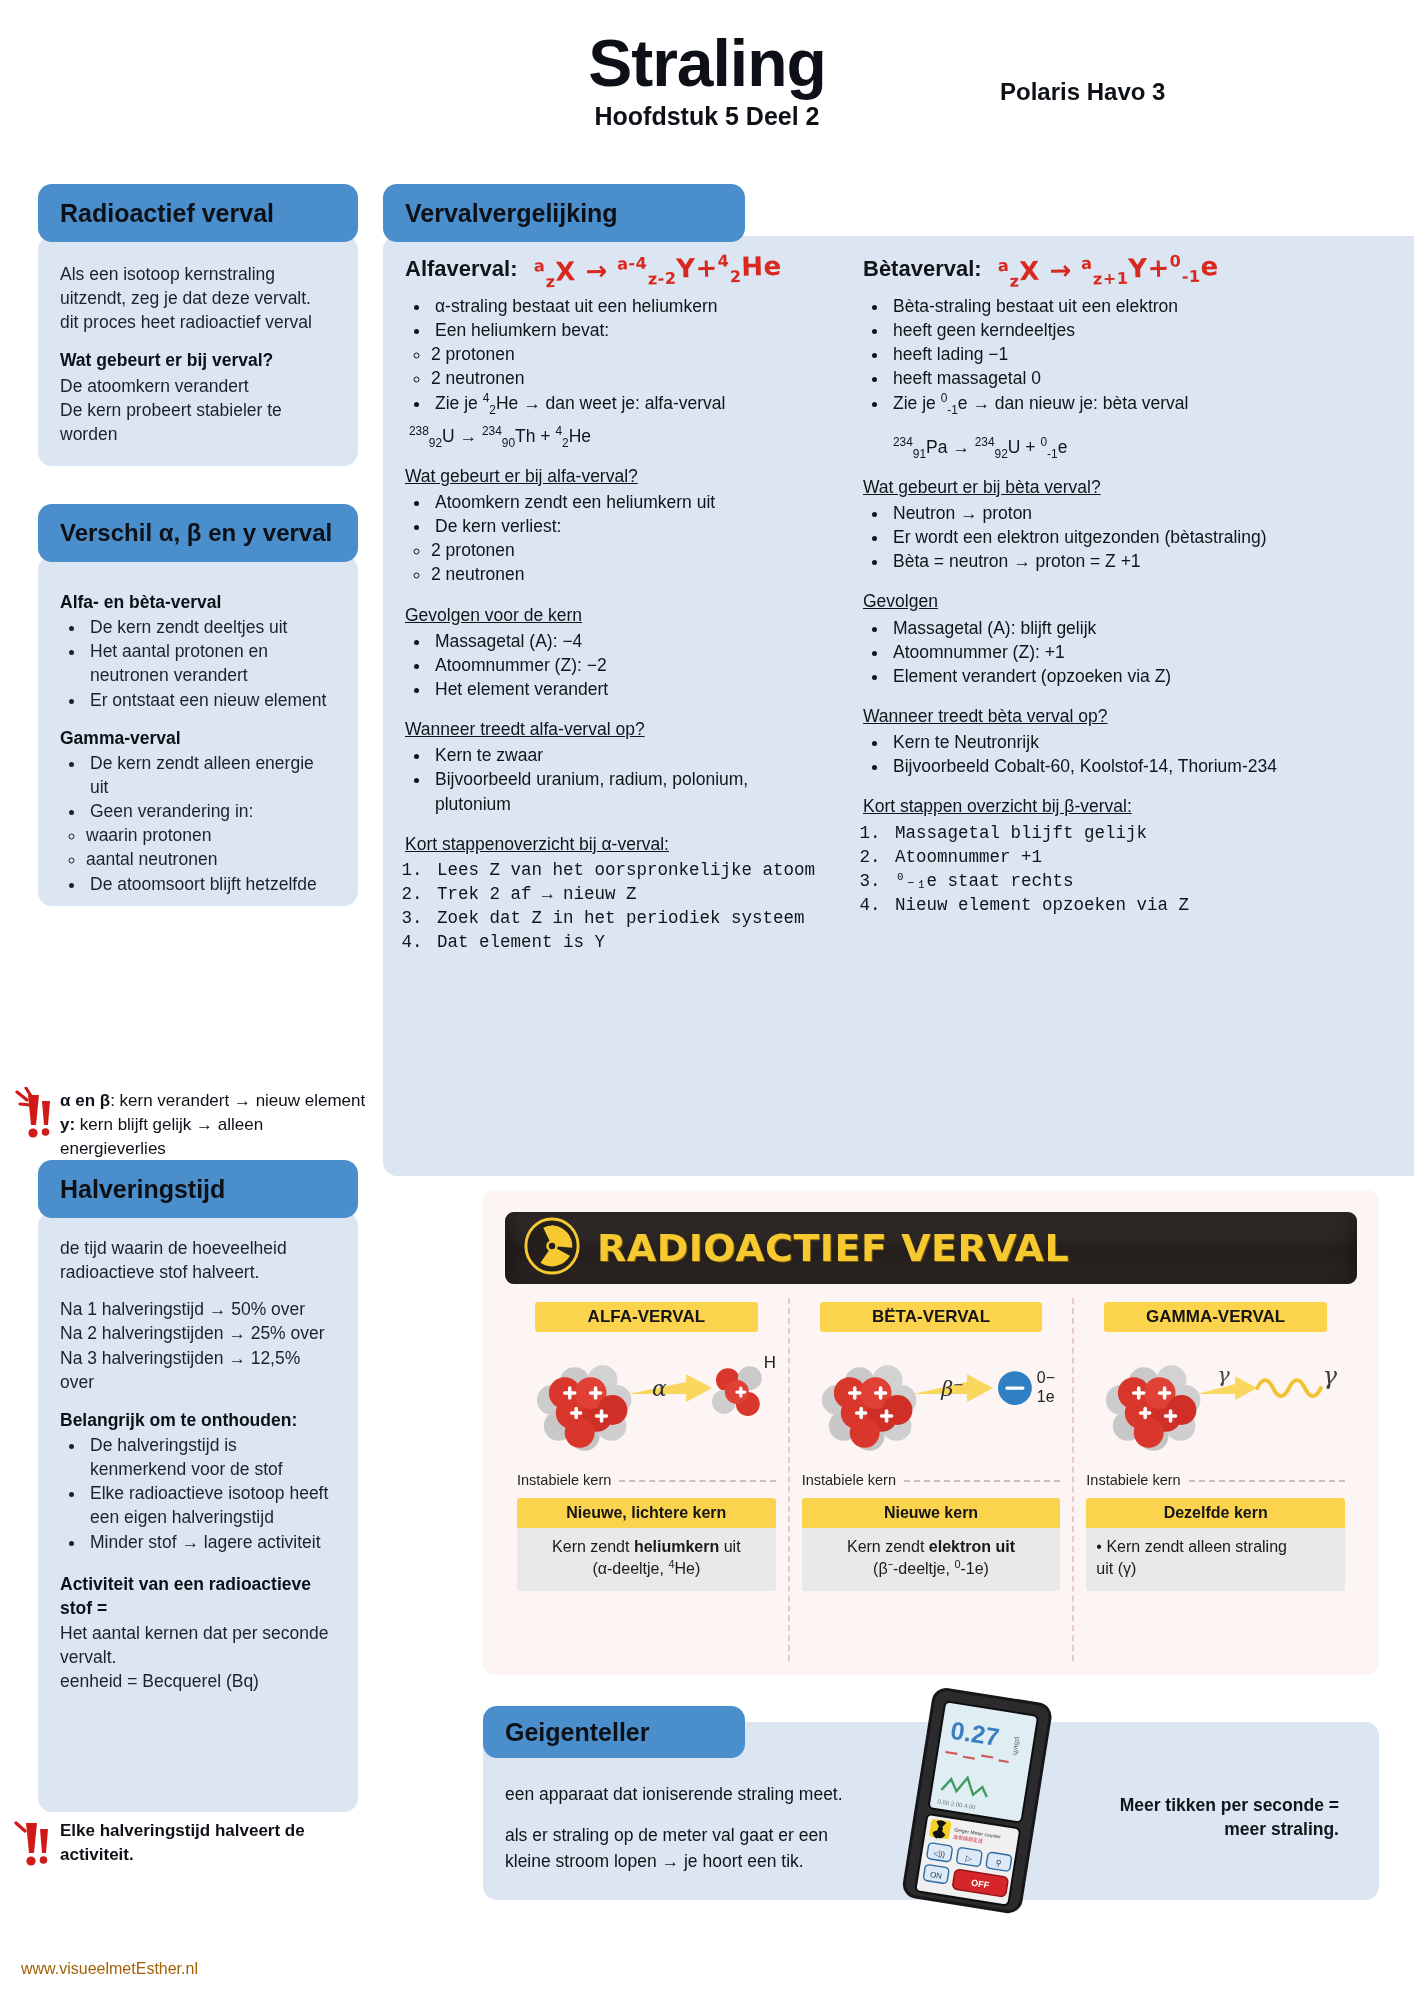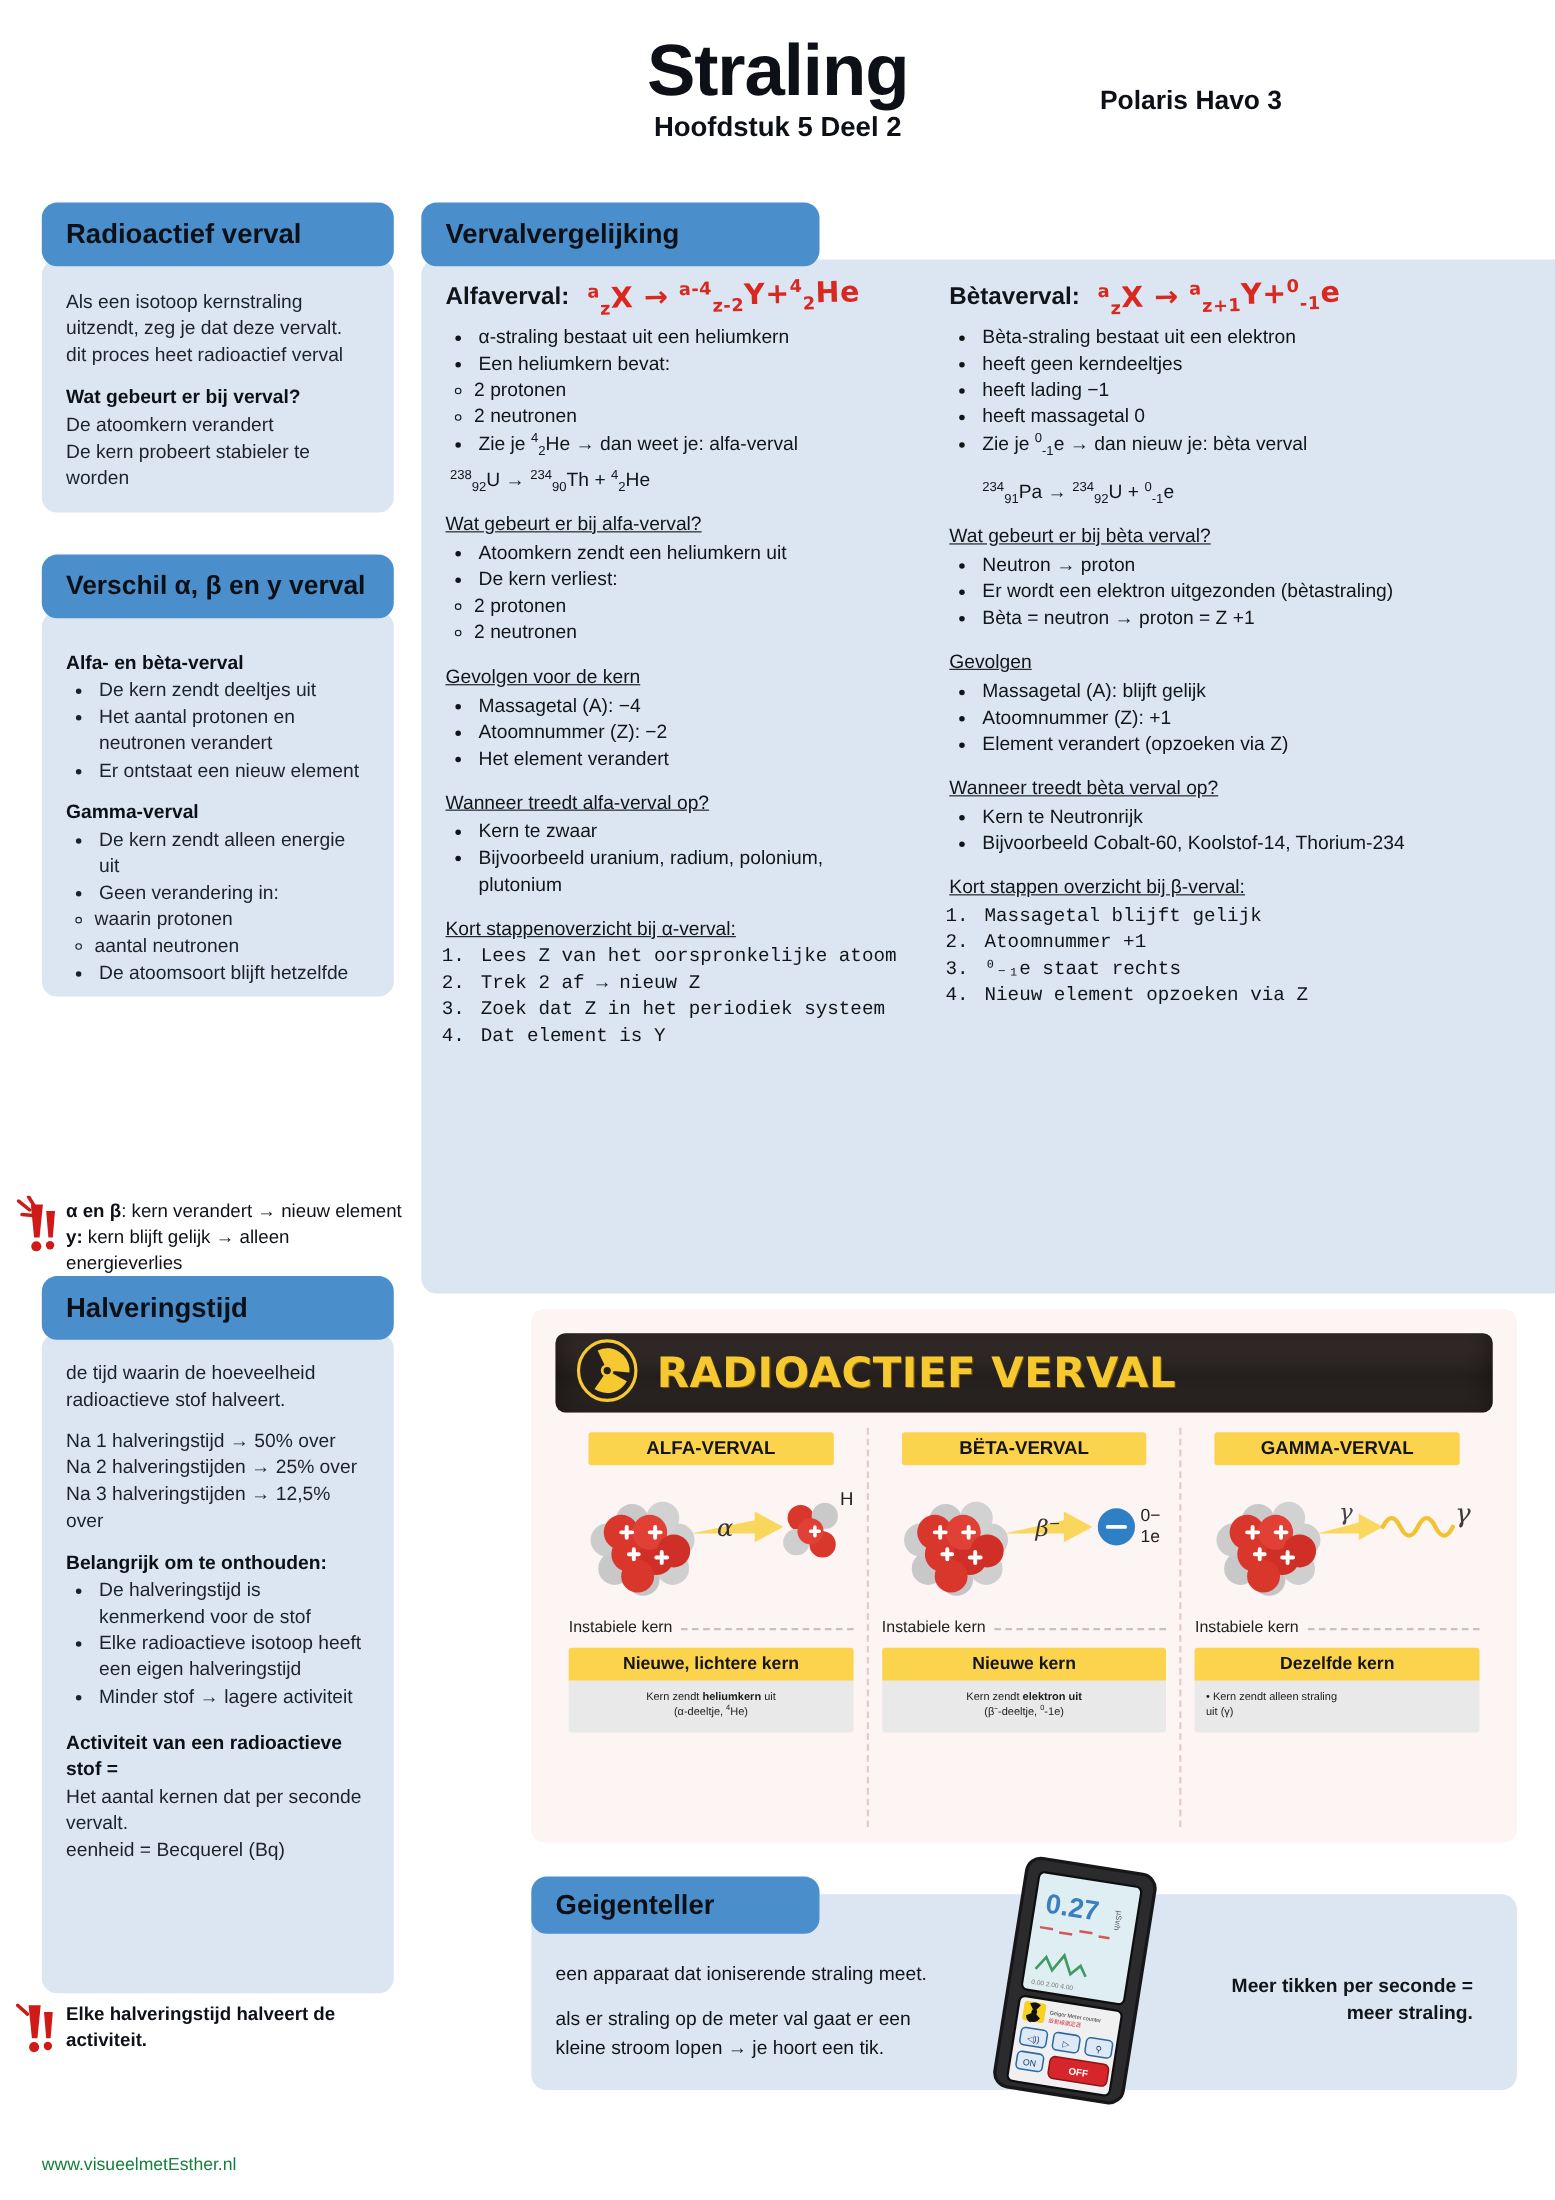--- a/index.html
+++ b/index.html
@@ -201,21 +201,21 @@
     background: #fbd34d;
     color: #151515;
     font-weight: bold;
     font-size: 16px;
     text-align: center;
     padding: 6px 0;
     border-radius: 3px 3px 0 0;
   }
   .res-body {
     background: #e9e9e9;
-    font-size: 10px;
+    font-size: 16px;
     text-align: center;
     padding: 8px 6px 12px 6px;
     border-radius: 0 0 3px 3px;
     line-height: 1.35;
     color: #1a1a1a;
   }
   .res-body.left-al { text-align: left; padding-left: 10px; }
 
   
   .geiger-text {
@@ -229,24 +229,24 @@
     width: 250px;
     text-align: right;
     font-weight: bold;
     font-size: 17.5px;
     line-height: 1.35;
   }
 
   
   .footer {
     position: absolute;
-    left: 38px;
+    left: 21px;
     bottom: 22px;
     font-size: 16px;
-    color: #15803d;
+    color: #a16207;
   }
 </style>
 </head>
 <body>
 
 <div class="header">
   <div class="title-block">
     <div class="main-title">Straling</div>
     <div class="sub-title">Hoofdstuk 5 Deel 2</div>
   </div>

